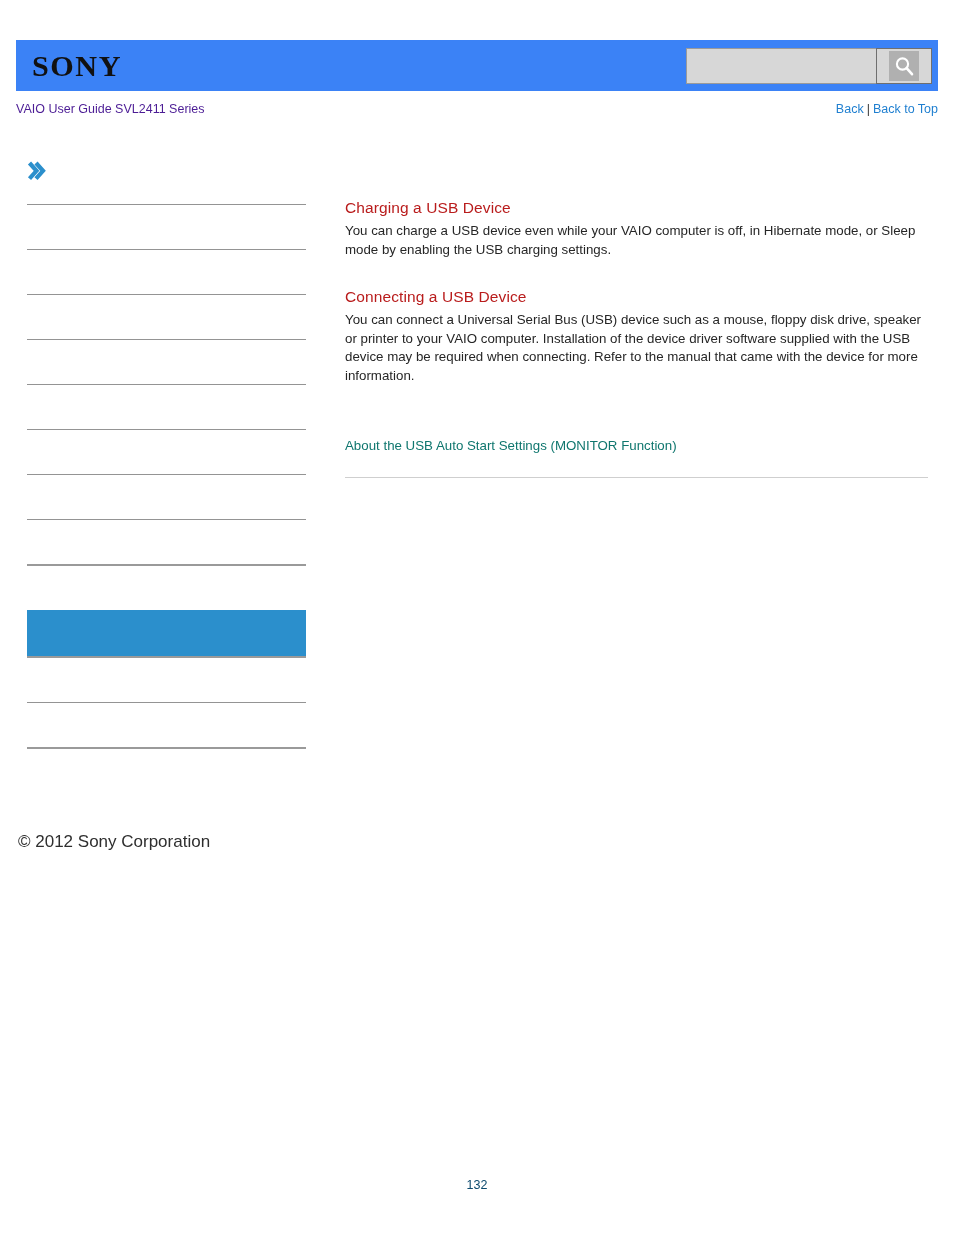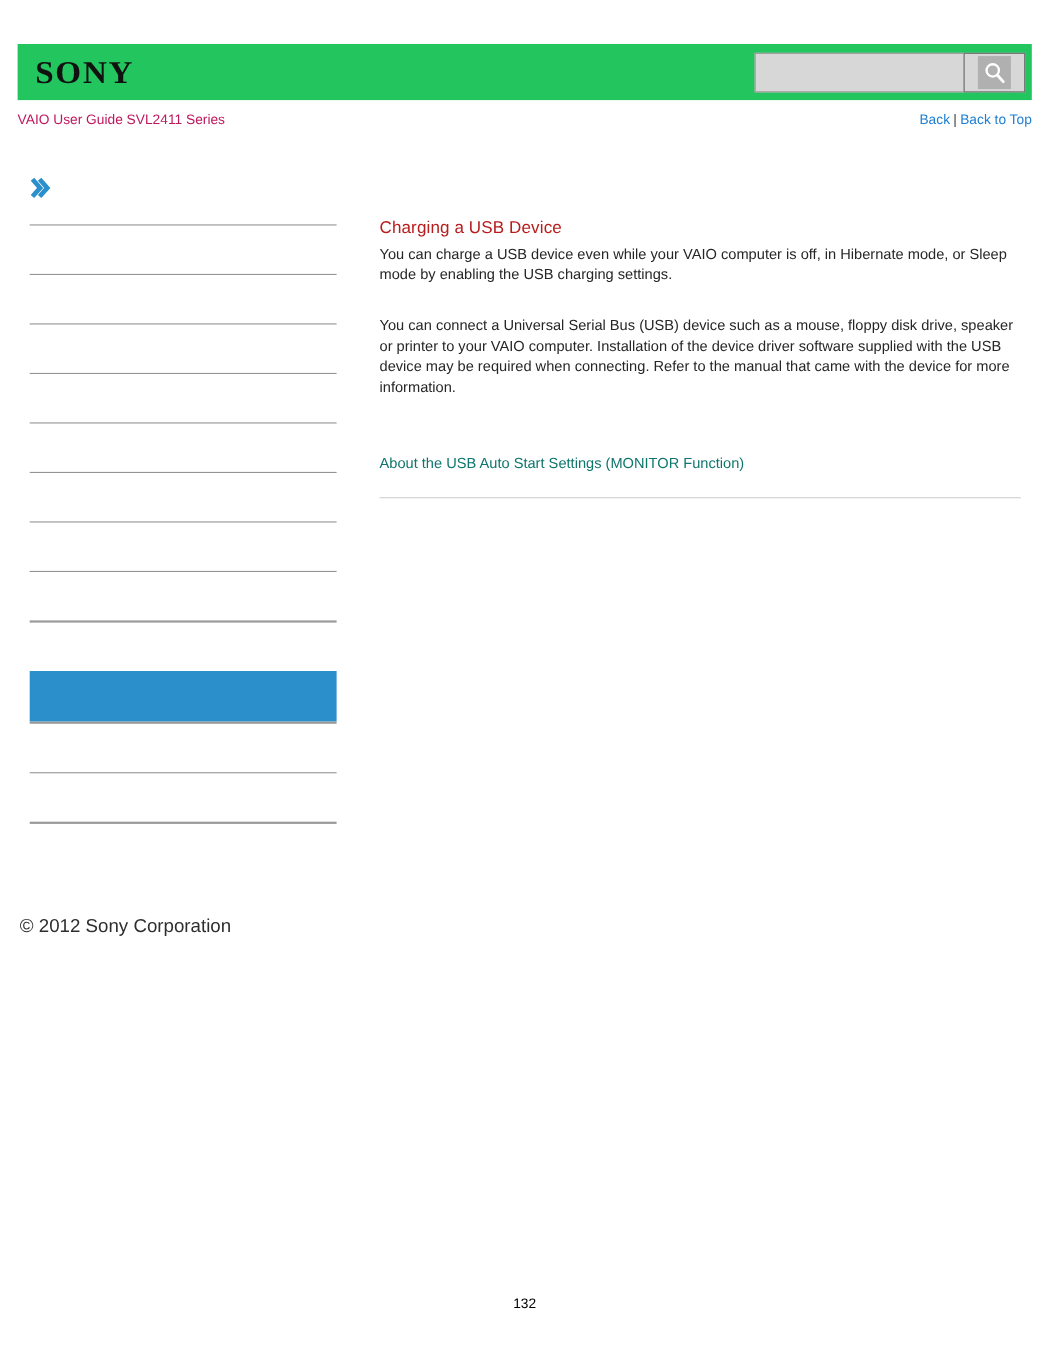--- a/index.html
+++ b/index.html
@@ -16,21 +16,21 @@
     -webkit-font-smoothing: antialiased;
   }
 
   
   #header-bar {
     position: absolute;
     left: 16px;
     top: 40px;
     width: 922px;
     height: 51px;
-    background: #22c55e;
+    background: #3b82f6;
     box-sizing: border-box;
   }
   #sony-logo {
     position: absolute;
     left: 16px;
     top: 11px;
     font-family: "Liberation Serif", serif;
     font-weight: bold;
     font-size: 29px;
     letter-spacing: 1.5px;
@@ -87,21 +87,21 @@
     left: 16px;
     top: 102px;
     width: 922px;
     height: 18px;
   }
   #guide-title {
     position: absolute;
     left: 0;
     top: 0;
     font-size: 12.5px;
-    color: #be185d;
+    color: #4c1d95;
     white-space: nowrap;
   }
   #nav-links {
     position: absolute;
     right: 0;
     top: 0;
     font-size: 12.5px;
     color: #3b3b3b;
     white-space: nowrap;
   }
@@ -204,21 +204,21 @@
   }
 
   
   #page-number {
     position: absolute;
     left: 0;
     right: 0;
     top: 1178px;
     text-align: center;
     font-size: 12.5px;
-    color: #000000;
+    color: #0c4a6e;
   }
 </style>
 </head>
 <body>
 
 <div id="header-bar">
   <div id="sony-logo">SONY</div>
 
   <div id="search-wrap">
     <input id="search-input" type="text" placeholder="" style="">
@@ -314,20 +314,23 @@
 
 <div id="content">
 
   <h2 class="sec-title">
     <a href="#">Charging a USB Device</a>
   </h2>
   <p class="sec-body">You can charge a USB device even while your VAIO computer is off, in Hibernate mode, or Sleep mode by enabling the USB charging settings.</p>
 
   <div id="section-gap"></div>
 
+  <h2 class="sec-title">
+    <a href="#">Connecting a USB Device</a>
+  </h2>
   <p class="sec-body">You can connect a Universal Serial Bus (USB) device such as a mouse, floppy disk drive, speaker or printer to your VAIO computer. Installation of the device driver software supplied with the USB device may be required when connecting. Refer to the manual that came with the device for more information.</p>
 
   <div id="link-block">
     <a href="#" class="link-line">About the USB Auto Start Settings (MONITOR Function)</a>
   </div>
 
   <hr id="content-rule">
 </div>
 
 <div id="page-number">132</div>

